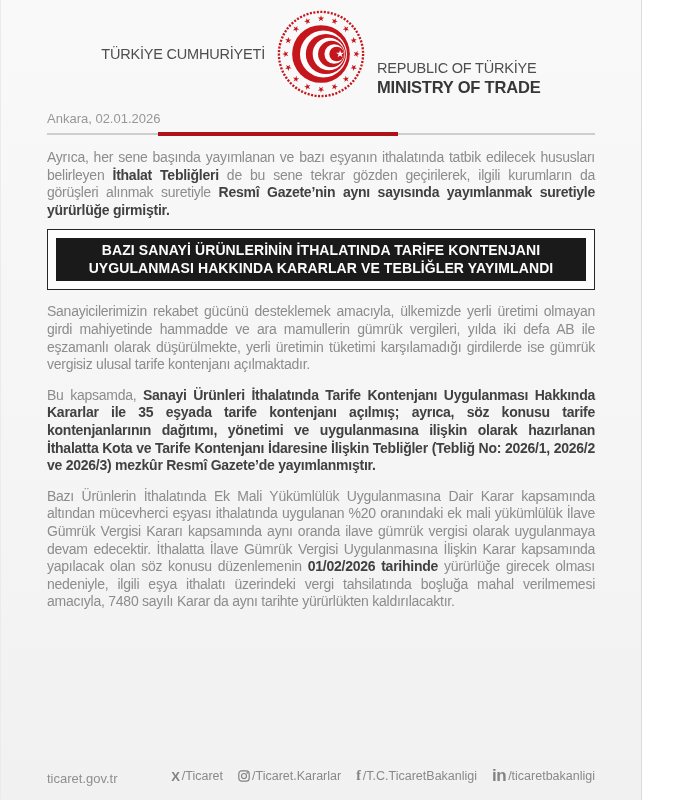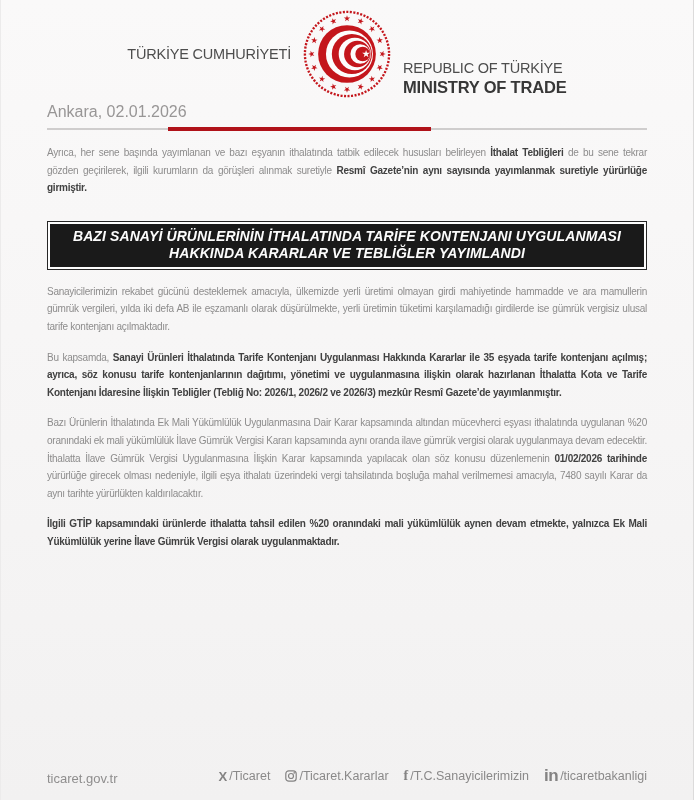--- a/index.html
+++ b/index.html
@@ -1,41 +1,41 @@
 <!DOCTYPE html>
 <html lang="tr"><head>
 <meta charset="utf-8">
 <style>
   html,body{margin:0;padding:0;}
   body{width:694px;height:800px;font-family:"Liberation Sans",sans-serif;}
   .page{
-    position:relative;width:694px;height:800px;overflow:hidden;
+    position:relative;width:642px;height:800px;overflow:hidden;
     background:linear-gradient(180deg,#faf9f9 0%,#f6f5f5 55%,#f2f1f1 100%);
     box-shadow:inset -1px 0 0 #dcdbdb, inset 1px 0 0 #eceBeb;
   }
   
   .hdr{display:flex;align-items:center;padding:8px 40px 0 40px;}
   .hdr-col{flex:1;line-height:1.25;letter-spacing:-0.2px;}
   .hdr-left{text-align:right;padding-right:10px;}
   .hdr-right{text-align:left;padding-left:10px;margin-top:48px;}
   .hdr .l1{font-size:14.5px;color:#4d4d4d;}
   .hdr .l2{font-size:16.5px;font-weight:bold;color:#373737;}
   .logo{width:92px;height:92px;flex:0 0 92px;}
   
   .content{margin:0 47px;}
-  .dateline{margin-top:3px;font-size:16px;color:#989696;}
+  .dateline{margin-top:11px;font-size:13px;color:#989696;}
   .rule{position:relative;margin-top:6px;height:4px;}
   .rule-gray{position:absolute;left:0;right:0;top:1px;height:2px;background:#cfcdcd;}
   .rule-red{position:absolute;left:20.2%;width:43.8%;top:0;height:4px;background:#b01219;}
   
-  .para{margin:13px 0 0 0;font-size:10px;line-height:17.6px;text-align:justify;letter-spacing:-0.25px;}
+  .para{margin:13px 0 0 0;font-size:14px;line-height:17.6px;text-align:justify;letter-spacing:-0.25px;}
   .rg{color:#8d8c8c;font-weight:normal;}
   .bd{color:#414141;font-weight:bold;}
   
-  .banner{margin:24px 0 0 0;border:1.5px solid #262626;background:#fdfdfd;padding:2px;font-style:italic;}
+  .banner{margin:10px 0 0 0;border:1.5px solid #262626;background:#fdfdfd;padding:8px;}
   .banner-in{
     background:#1a1a1a;color:#fcfcfc;text-align:center;
     font-size:14px;font-weight:bold;line-height:17.5px;letter-spacing:0.1px;
     padding:4px 10px;
   }
   
   .ftr{
     position:absolute;left:47px;right:47px;bottom:14px;
     display:flex;justify-content:space-between;align-items:flex-end;
     font-size:13px;color:#8f8e8e;
@@ -117,21 +117,20 @@
     </div>
 
     <p class="para rg">Sanayicilerimizin rekabet gücünü desteklemek amacıyla, ülkemizde yerli üretimi olmayan girdi mahiyetinde hammadde ve ara mamullerin gümrük vergileri, yılda iki defa AB ile eşzamanlı olarak düşürülmekte, yerli üretimin tüketimi karşılamadığı girdilerde ise gümrük vergisiz ulusal tarife kontenjanı açılmaktadır.</p>
 
     <p class="para"><span class="rg">Bu kapsamda, </span><span class="bd">Sanayi Ürünleri İthalatında Tarife Kontenjanı Uygulanması Hakkında Kararlar ile 35 eşyada tarife kontenjanı açılmış; ayrıca, söz konusu tarife kontenjanlarının dağıtımı, yönetimi ve uygulanmasına ilişkin olarak hazırlanan İthalatta Kota ve Tarife Kontenjanı İdaresine İlişkin Tebliğler (Tebliğ No: 2026/1, 2026/2 ve 2026/3) mezkûr Resmî Gazete’de yayımlanmıştır.</span></p>
 
 
     <p class="para"><span class="rg">Bazı Ürünlerin İthalatında Ek Mali Yükümlülük Uygulanmasına Dair Karar kapsamında altından mücevherci eşyası ithalatında uygulanan %20 oranındaki ek mali yükümlülük İlave Gümrük Vergisi Kararı kapsamında aynı oranda ilave gümrük vergisi olarak uygulanmaya devam edecektir. İthalatta İlave Gümrük Vergisi Uygulanmasına İlişkin Karar kapsamında yapılacak olan söz konusu düzenlemenin </span><span class="bd">01/02/2026 tarihinde</span><span class="rg"> yürürlüğe girecek olması nedeniyle, ilgili eşya ithalatı üzerindeki vergi tahsilatında boşluğa mahal verilmemesi amacıyla, 7480 sayılı Karar da aynı tarihte yürürlükten kaldırılacaktır.</span></p>
 
 
-    <p class="para bd">İlgili GTİP kapsamındaki ürünlerde ithalatta tahsil edilen %20 oranındaki mali yükümlülük aynen devam etmekte, yalnızca Ek Mali Yükümlülük yerine İlave Gümrük Vergisi olarak uygulanmaktadır.</p>
   </div>
 
   <footer class="ftr">
     <div class="site">ticaret.gov.tr</div>
     <div class="socials">
       <span class="soc">
           <span class="icon x">X</span>
           <span>/Ticaret</span>
         </span>
       <span class="soc">
@@ -139,21 +138,21 @@
             <svg width="12" height="12" viewBox="0 0 12 12">
               <rect x="0.8" y="0.8" width="10.4" height="10.4" rx="3" fill="none" stroke="#848383" stroke-width="1.2"></rect>
               <circle cx="6" cy="6" r="2.5" fill="none" stroke="#848383" stroke-width="1.2"></circle>
               <circle cx="9.2" cy="2.9" r="0.8" fill="#848383"></circle>
             </svg>
           </span>
           <span>/Ticaret.Kararlar</span>
         </span>
       <span class="soc">
           <span class="icon f">f</span>
-          <span>/T.C.Sanayicilerimizin</span>
+          <span>/T.C.TicaretBakanligi</span>
         </span>
       <span class="soc">
           <span class="icon in">in</span>
           <span>/ticaretbakanligi</span>
         </span>
     </div>
   </footer>
 
 </div>
 

